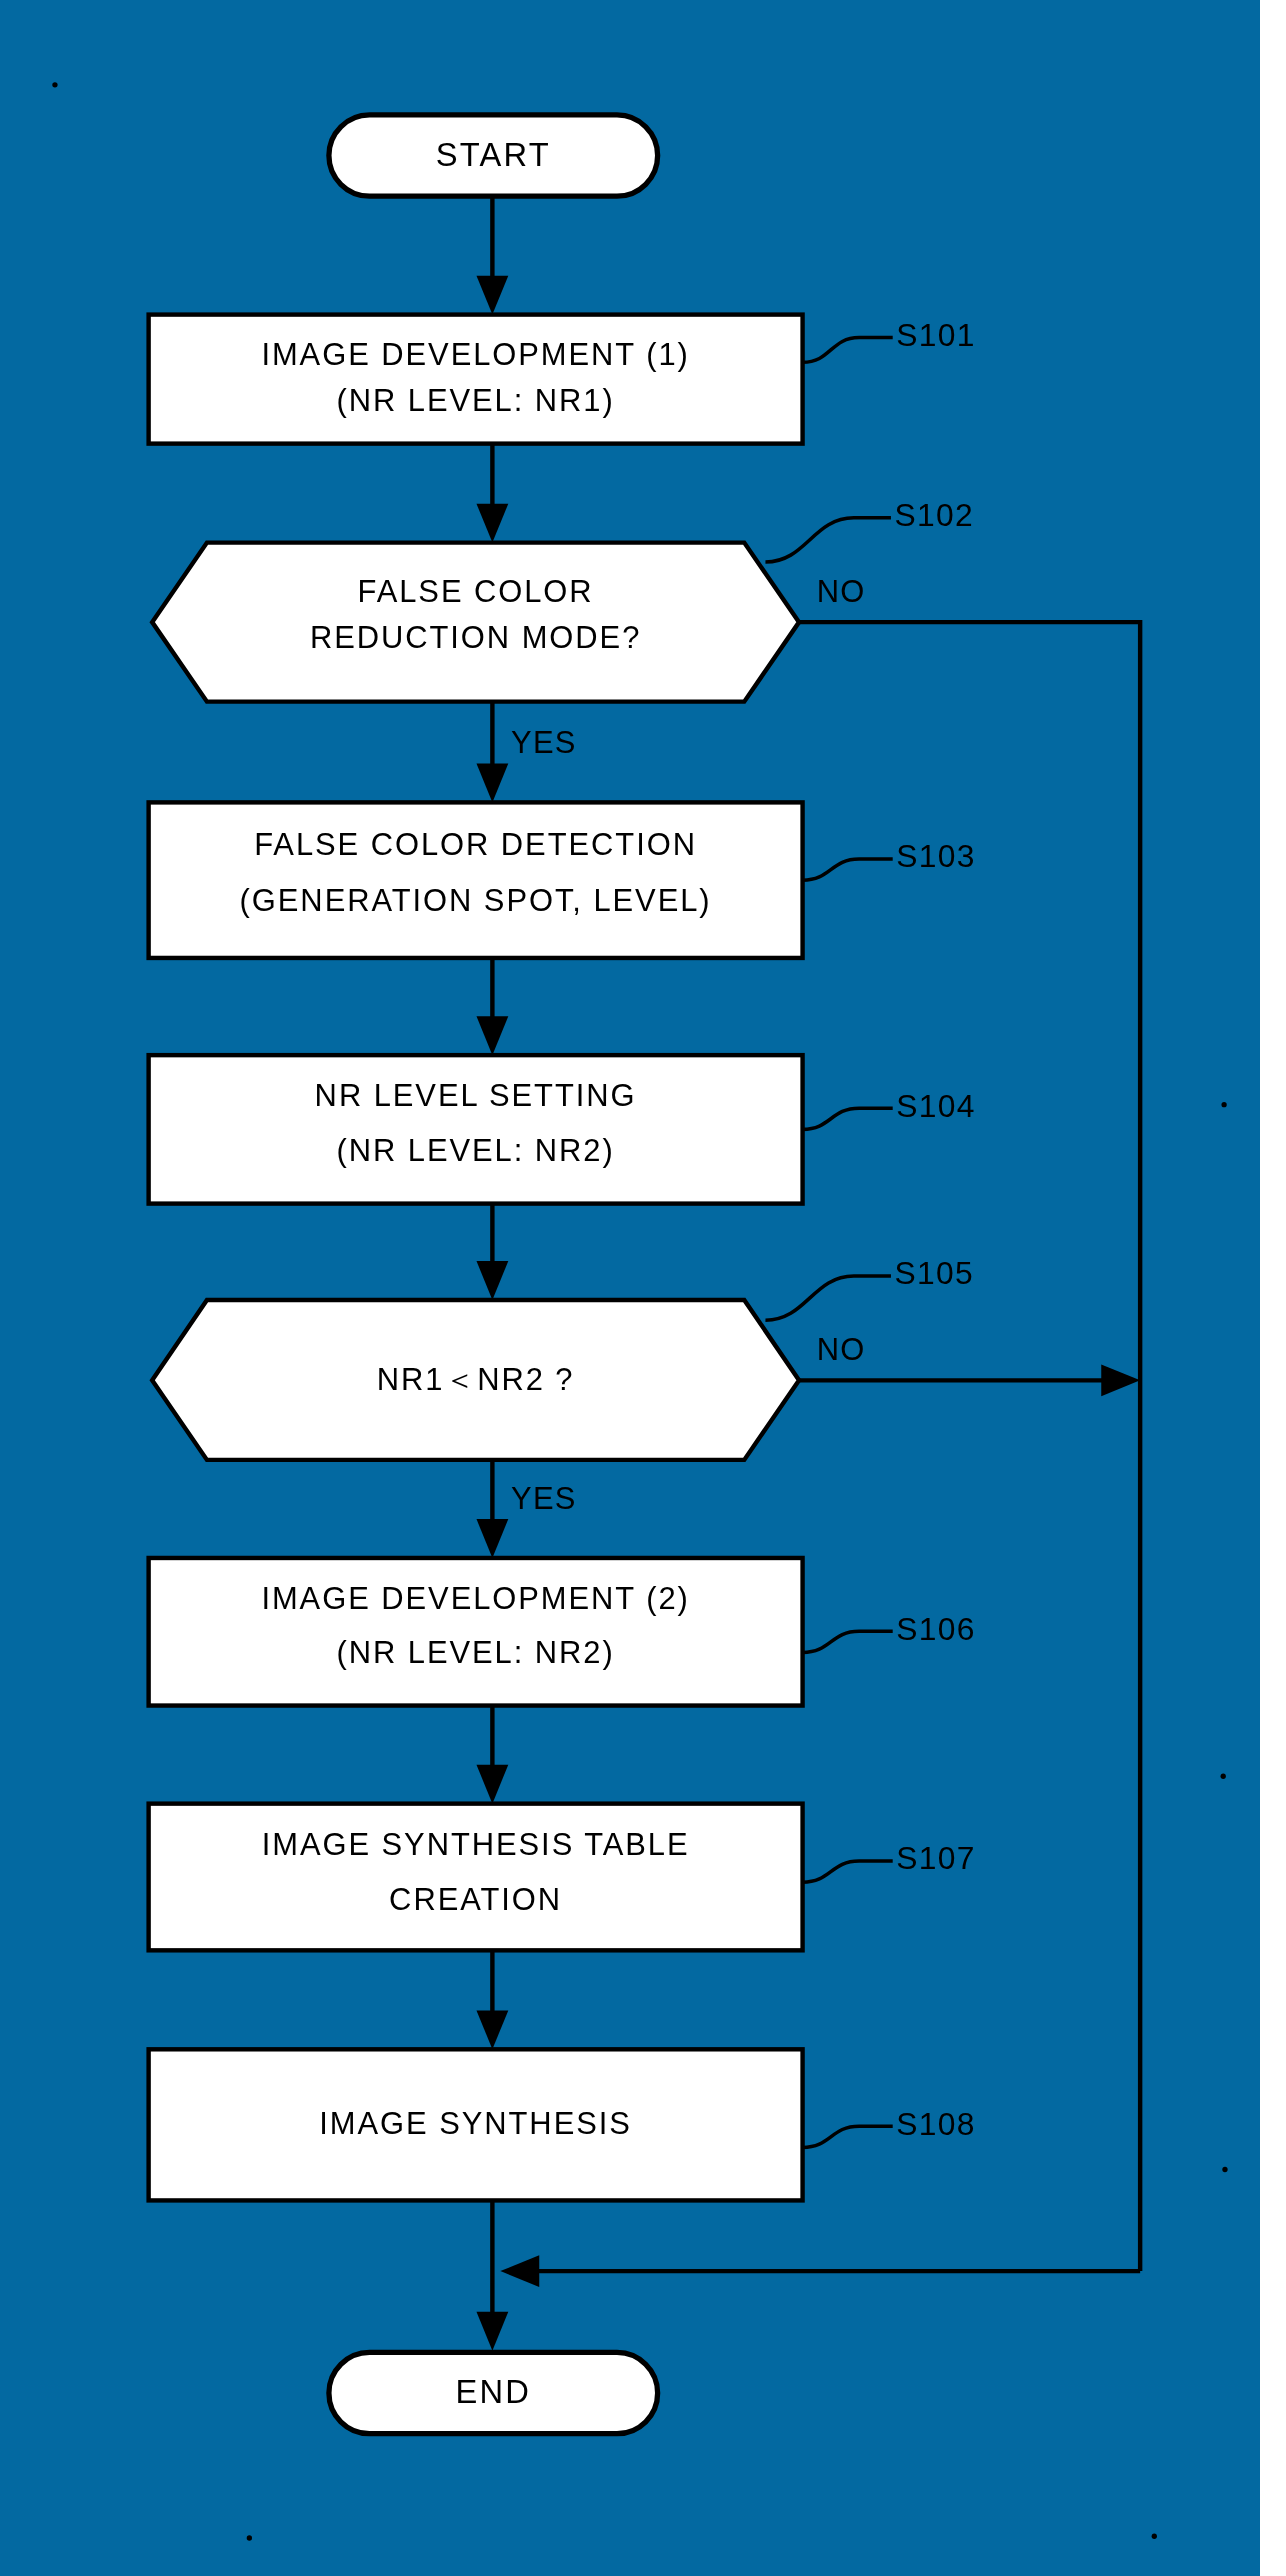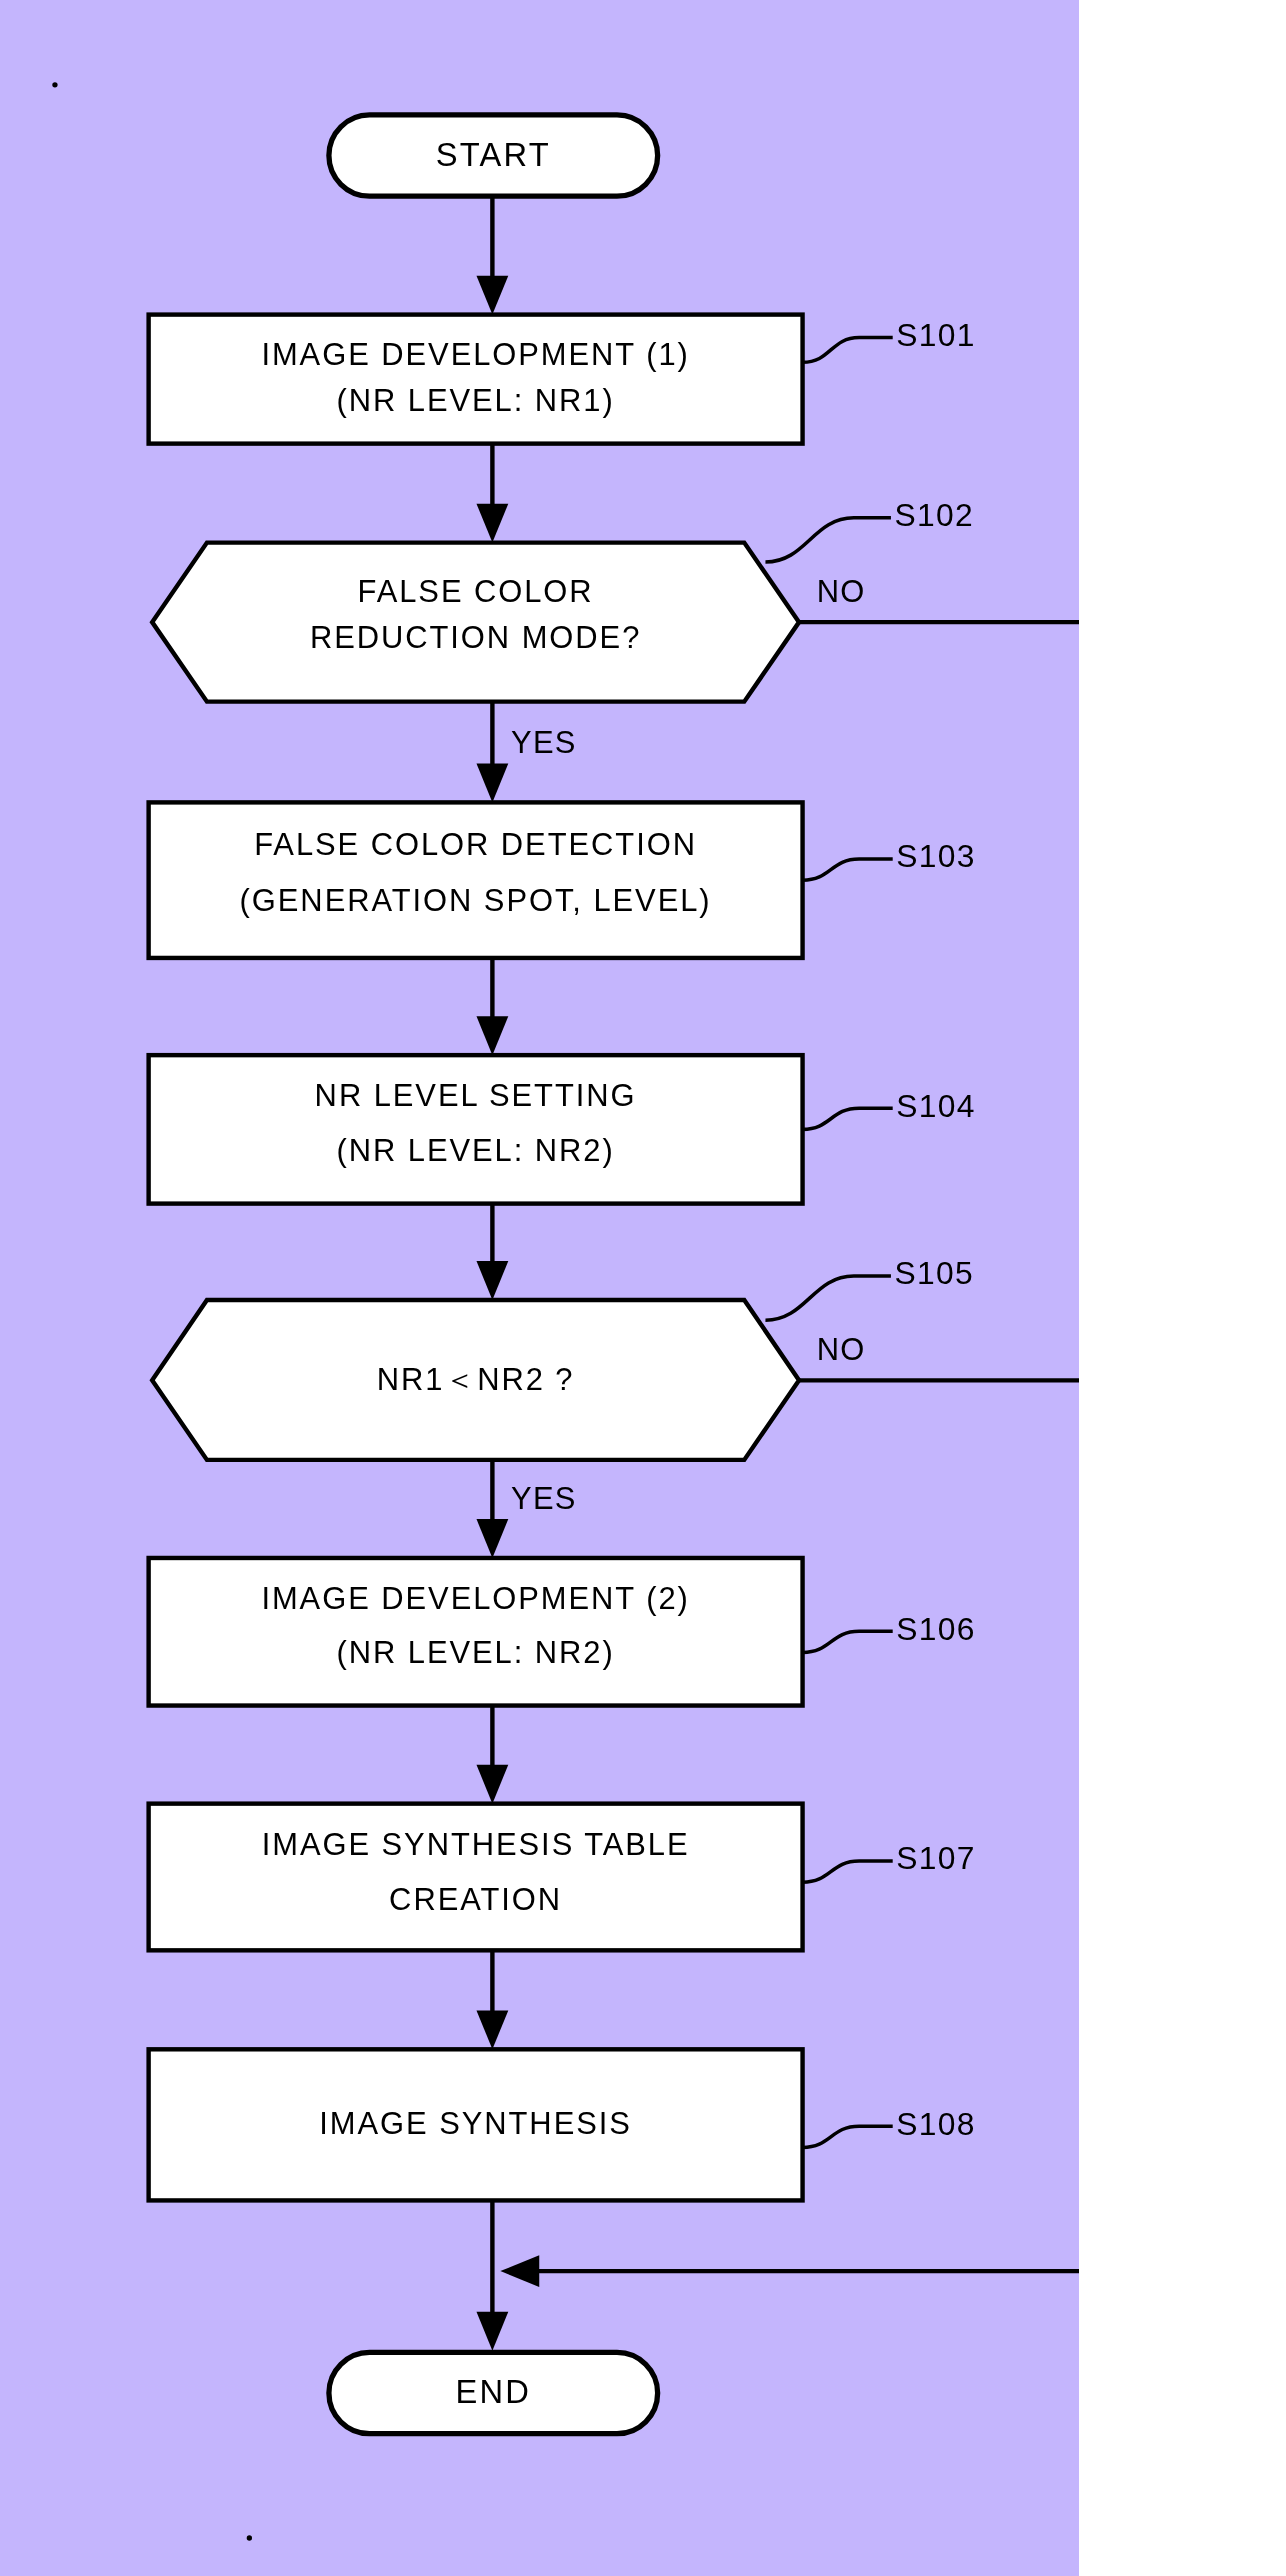--- a/index.html
+++ b/index.html
@@ -6,23 +6,23 @@
   html, body {
     margin: 0;
     padding: 0;
     background: #ffffff;
   }
   body {
     font-family: "Liberation Sans", sans-serif;
   }
   #page {
     position: relative;
-    width: 1079px;
+    width: 1260px;
     height: 2576px;
-    background: #c4b5fd;
+    background: #0369a1;
     overflow: hidden;
   }
   #flow-svg {
     position: absolute;
     top: 0;
     left: 0;
     width: 1287px;
     height: 2576px;
   }
   .shape-outline {

